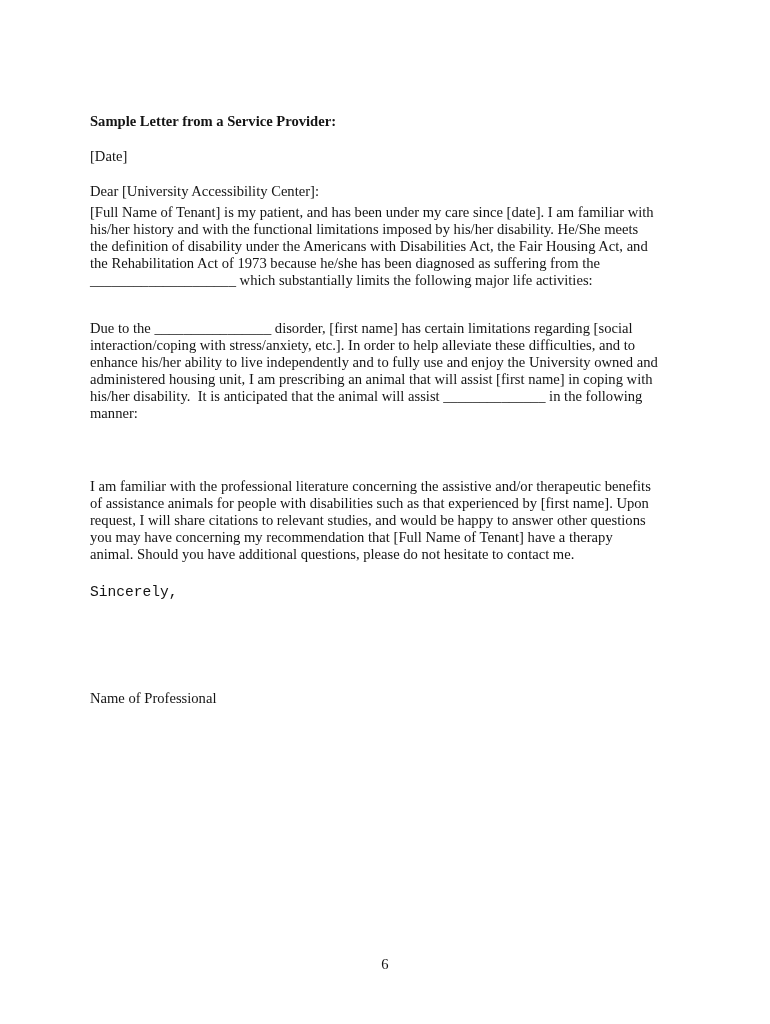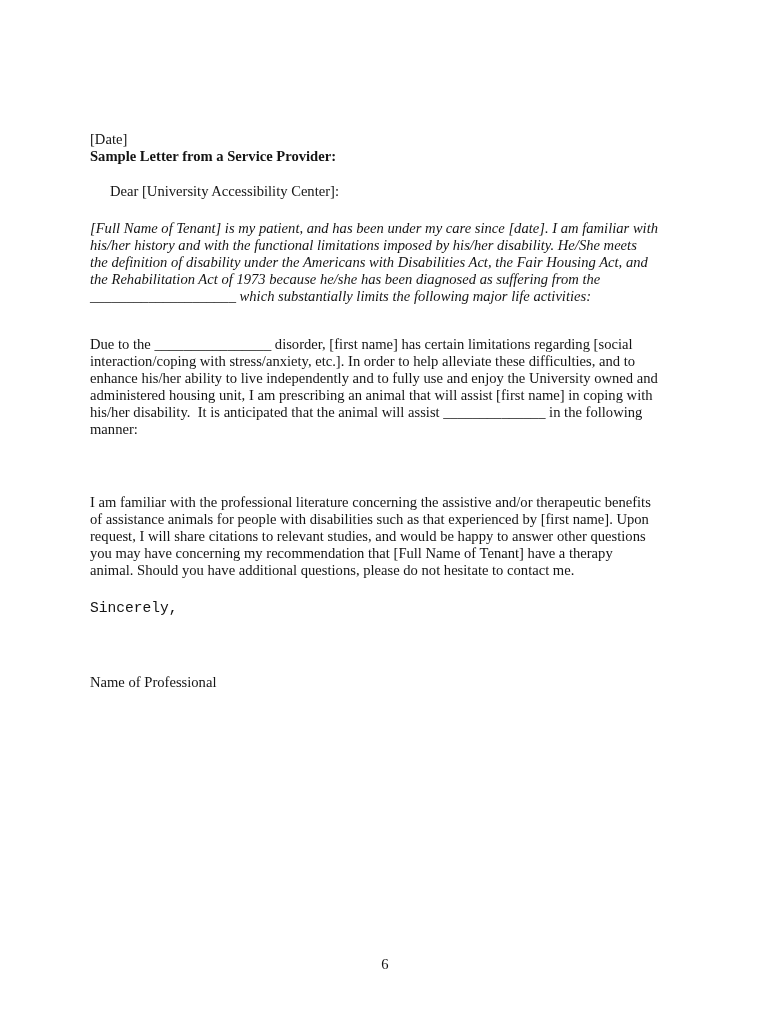--- a/index.html
+++ b/index.html
@@ -23,43 +23,43 @@
   .block {
     white-space: pre-wrap;
     margin: 0;
     max-width: 600px;
   }
   .title {
     font-weight: bold;
   }
   .mt-date      { margin-top: 18px; }
   .mt-address   { margin-top: 59px; }
-  .mt-salute    { margin-top: 18px; margin-left: 20px; }
-  .mt-para1     { margin-top: 20px; font-style: italic; }
+  .mt-salute    { margin-top: 18px; }
+  .mt-para1     { margin-top: 4px; }
   .mt-para2     { margin-top: 31px; }
   .mt-para3     { margin-top: 56px; }
   .mt-closing   { margin-top: 21px; font-family: Liberation Mono, monospace; }
-  .mt-signature { margin-top: 57px; }
+  .mt-signature { margin-top: 89px; }
   .page-number {
     position: absolute;
     top: 956px;
     left: 0;
     width: 770px;
     text-align: center;
     white-space: normal;
     max-width: none;
   }
 </style>
 </head>
 <body>
 
 <div class="page">
+  <p class="block title">Sample Letter from a Service Provider:</p>
+
   <p class="block mt-date">[Date]</p>
-
-  <p class="block title">Sample Letter from a Service Provider:</p>
 
 
   <p class="block mt-salute">Dear [University Accessibility Center]:</p>
 
   <p class="block mt-para1">[Full Name of Tenant] is my patient, and has been under my care since [date]. I am familiar with
 his/her history and with the functional limitations imposed by his/her disability. He/She meets
 the definition of disability under the Americans with Disabilities Act, the Fair Housing Act, and
 the Rehabilitation Act of 1973 because he/she has been diagnosed as suffering from the
 ____________________ which substantially limits the following major life activities:</p>
 

